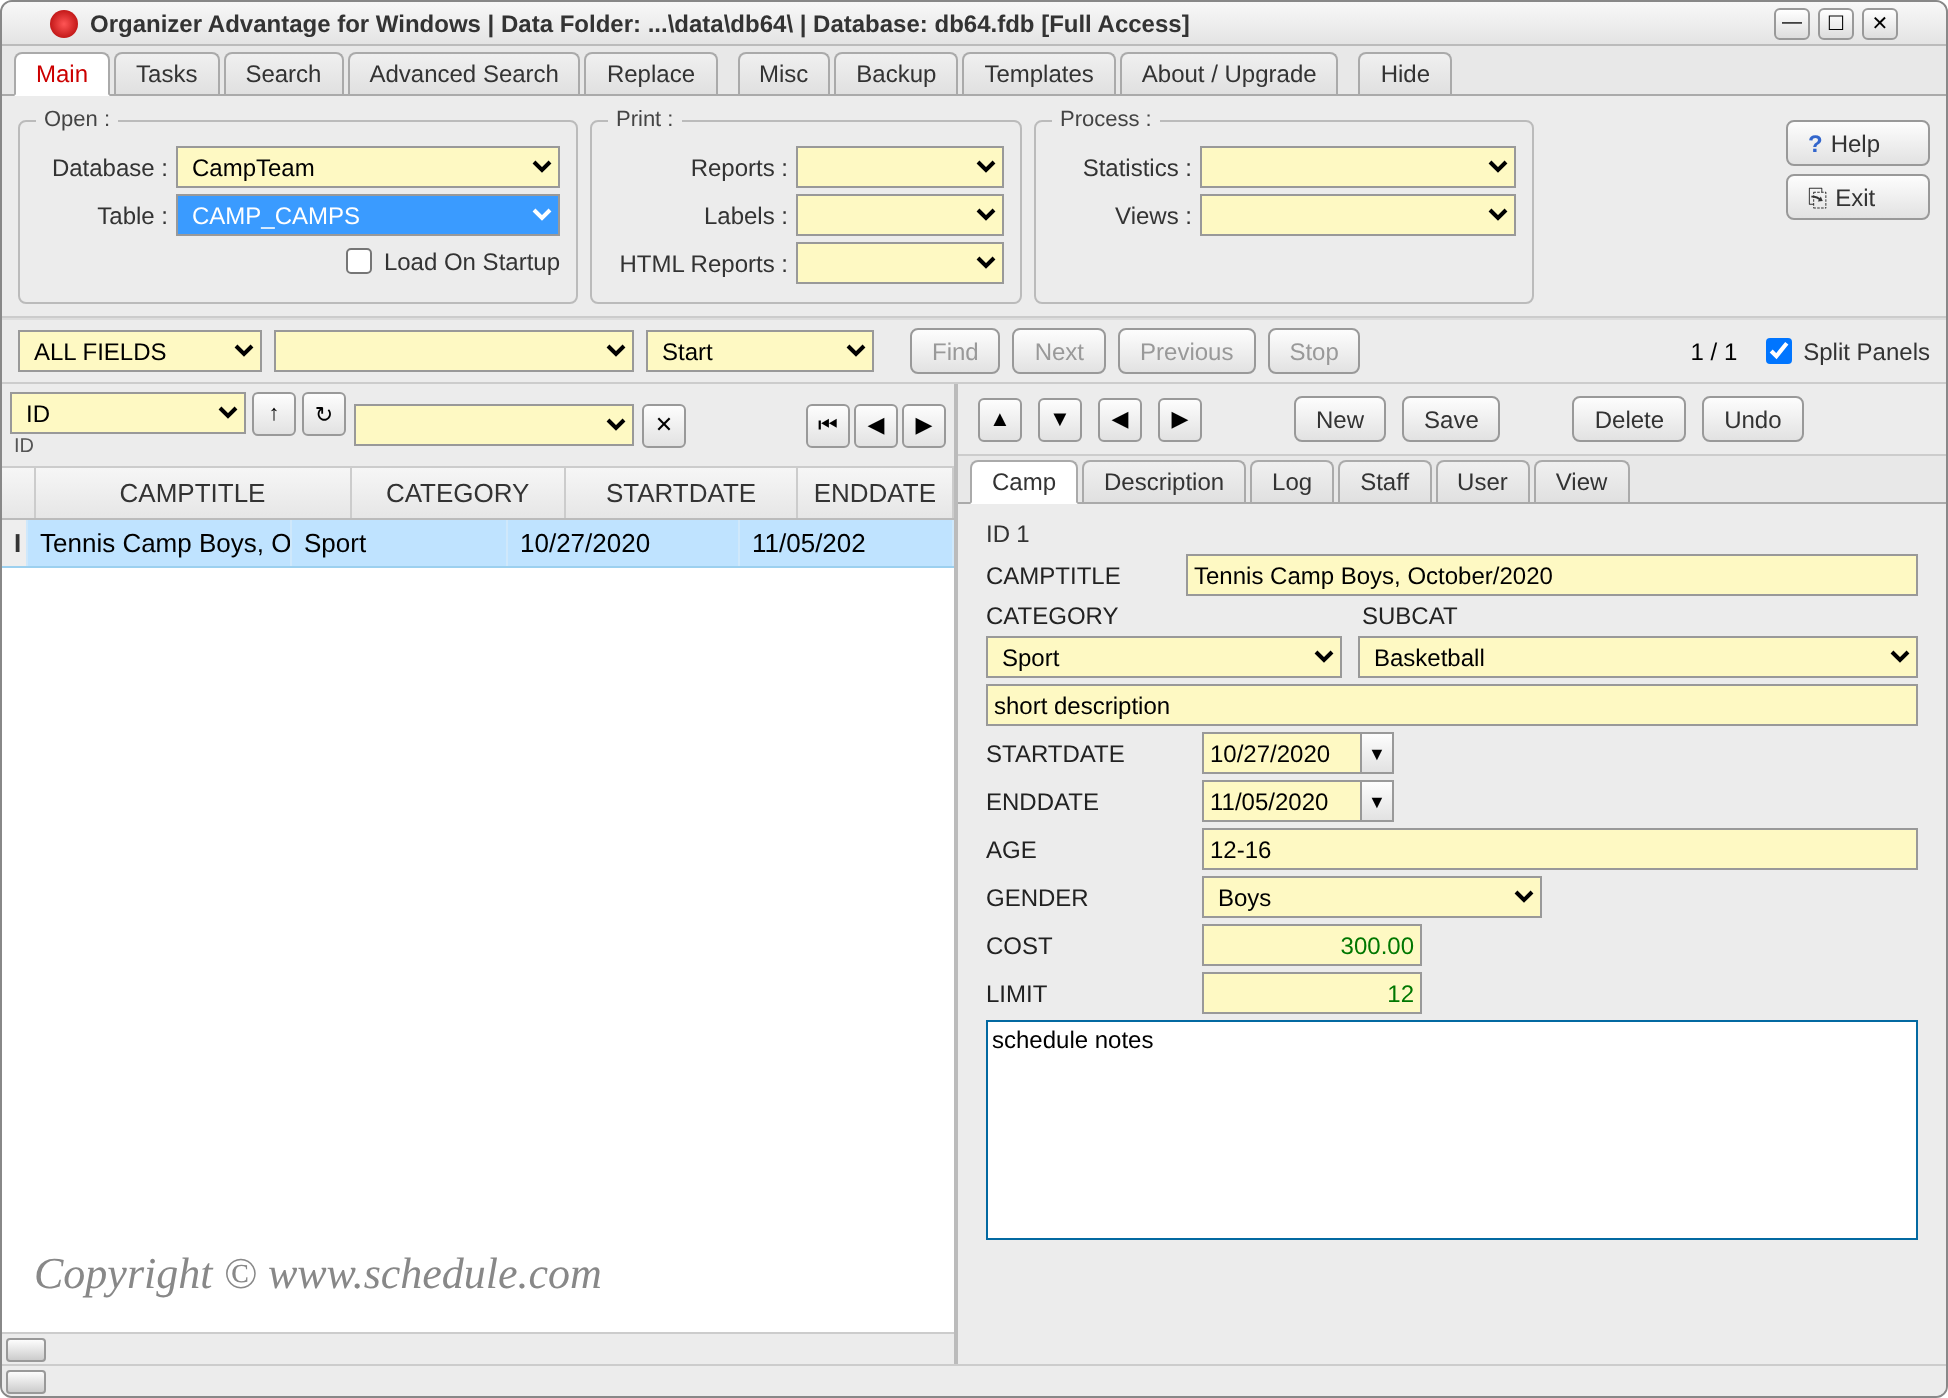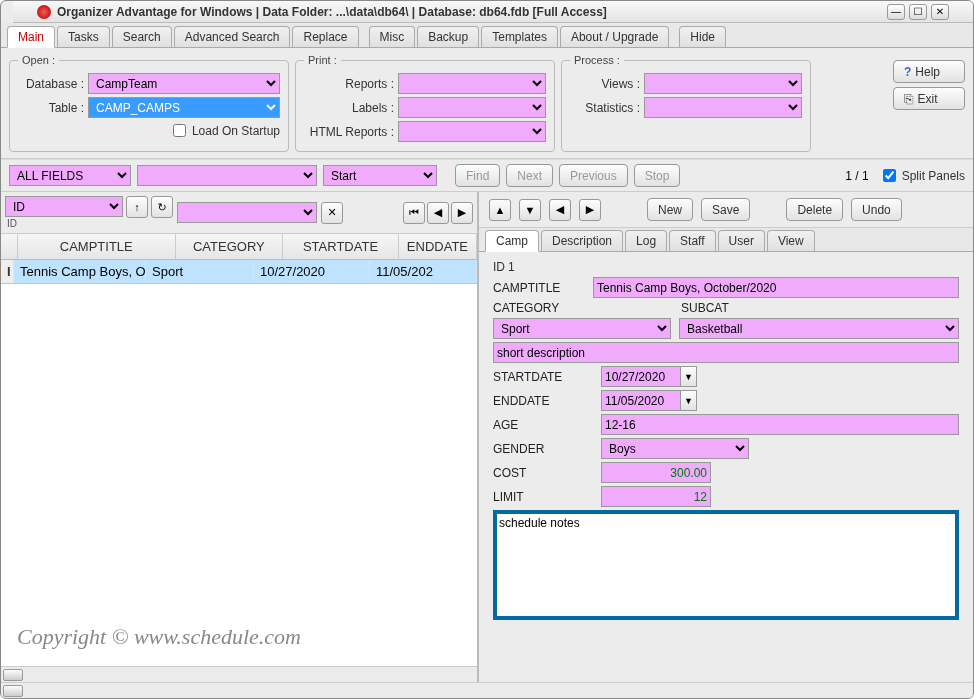--- a/index.html
+++ b/index.html
@@ -1,31 +1,31 @@
 <!DOCTYPE html>
 <html><head>
 <meta charset="utf-8">
 <style>
 * { box-sizing: border-box; font-family: Tahoma, Arial, sans-serif; font-size: 12px; }
 body { margin: 0; background: #fff; }
 .window { width: 974px; height: 699px; border: 1px solid #888; border-radius: 6px; background: #ececec; display: flex; flex-direction: column; overflow: hidden; position: relative; }
-.titlebar { height: 22px; background: linear-gradient(#f8f8f8,#e4e4e4); display: flex; align-items: center; padding: 0 24px; border-bottom: 1px solid #bbb; margin-left: 12px; }
+.titlebar { height: 22px; background: linear-gradient(#f8f8f8,#e4e4e4); display: flex; align-items: center; padding: 0 24px; border-bottom: 1px solid #bbb; }
 .titlebar .app-icon { width: 14px; height: 14px; border-radius: 50%; background: radial-gradient(#f55,#a00); margin-right: 6px; flex-shrink:0; }
 .titlebar .title { font-weight: bold; font-size: 12px; color: #333; white-space: nowrap; overflow: hidden; }
 .titlebar .winbtns { margin-left: auto; display: flex; gap: 4px; }
 .winbtn { width: 18px; height: 16px; border: 1px solid #999; border-radius: 3px; background: linear-gradient(#fff,#ddd); display:flex; align-items:center; justify-content:center; font-size:10px; cursor:pointer; }
 .tabbar { display: flex; background: #e8e8e8; border-bottom: 1px solid #aaa; padding: 3px 6px 0 6px; gap: 2px; }
 .tab { padding: 3px 10px; border: 1px solid #aaa; border-bottom: none; background: linear-gradient(#f0f0f0,#e0e0e0); border-radius: 4px 4px 0 0; color: #333; cursor:pointer; font-size:12px;}
 .tab.active { background: #fff; border-bottom: 1px solid #fff; margin-bottom:-1px; color:#c00; font-weight: normal; }
 .topgrid { display:flex; gap:6px; padding: 2px 4px; background:#fff; border-bottom:1px solid #ccc;}
 fieldset.box { border:1px solid #bbb; border-radius:4px; padding:4px 8px 6px 8px; margin:0; background:#ececec; }
 fieldset.box legend { font-size:11px; color:#444; padding:0 4px; }
 .row { display:flex; align-items:center; gap:4px; margin:3px 0; }
 .lbl { text-align:right; color:#333; font-size:12px; }
-select, input[type=text] { height: 21px; border: 1px solid #999; background:#f0abfc; padding: 1px 3px; font-size:12px; }
+select, input[type=text] { height: 21px; border: 1px solid #999; background:#fef9c3; padding: 1px 3px; font-size:12px; }
 .btn { height:23px; border:1px solid #999; border-radius:4px; background:linear-gradient(#fdfdfd,#e2e2e2); padding:0 10px; cursor:pointer; display:inline-flex; align-items:center; gap:4px; font-size:12px; color:#333;}
 .btn.disabled { color:#999; }
 .toolbar2 { display:flex; align-items:center; gap:6px; padding:4px 8px; background:#ececec; border-top:1px solid #ddd; border-bottom:1px solid #ccc;}
 .splitpane { flex:1; display:flex; overflow:hidden; background:#ececec;}
 .leftpane { width: 478px; display:flex; flex-direction:column; border-right:2px solid #bbb; background:#fff;}
 .rightpane { flex:1; display:flex; flex-direction:column; background:#ececec;}
 .lefttool { display:flex; align-items:center; gap:4px; padding:4px; background:#ececec; border-bottom:1px solid #ccc;}
 .iconbtn { width:22px; height:22px; border:1px solid #999; border-radius:3px; background:linear-gradient(#fdfdfd,#e2e2e2); display:flex; align-items:center; justify-content:center; cursor:pointer; font-size:11px;}
 .grid-head { display:flex; background:linear-gradient(#f6f6f6,#e6e6e6); border-bottom:1px solid #bbb;}
 .grid-head .col { padding:5px 8px; font-weight:normal; color:#333; border-right:1px solid #ccc; font-size:13px;}
@@ -38,21 +38,21 @@
 .form-area { flex:1; padding:8px 14px; background:#ececec; overflow-y:auto;}
 .formrow { display:flex; align-items:center; gap:8px; margin:3px 0;}
 .formlbl { width:120px; text-align:left; font-size:12px; color:#222;}
 .formrow input[type=text], .formrow select, .formrow textarea { font-size:12px;}
 .chk { display:flex; align-items:center; gap:3px; font-size:11px; color:#333;}
 .num-input { text-align:right; color:#070;}
 .sep { width:6px;}
 .datebox { display:flex; align-items:center;}
 .datebox input { width:80px;}
 .dropbtn { width:16px; height:21px; border:1px solid #999; border-left:none; background:linear-gradient(#fdfdfd,#e2e2e2); display:flex; align-items:center; justify-content:center; font-size:9px; cursor:pointer;}
-textarea { resize:none; border:4px solid #0369a1; font-family:inherit;}
+textarea { resize:none; border:1px solid #0369a1; font-family:inherit;}
 .hscroll { height:16px; background:#ececec; border-top:1px solid #ccc; display:flex; align-items:center;}
 .hscroll .thumb { width:20px; height:12px; background:linear-gradient(#fdfdfd,#ccc); border:1px solid #999; border-radius:2px; margin-left:2px;}
 </style>
 </head>
 <body>
 
 <div class="window">
 
   <div class="titlebar">
     <div class="app-icon"></div>
@@ -89,44 +89,44 @@
         <select style="flex:1; background:#3a9bff; color:#fff;"><option>CAMP_CAMPS</option></select>
         </div>
       <div class="row" style="justify-content:flex-end">
         <label class="chk">
             <input type="checkbox" style="">
             <span>Load On Startup</span>
           </label>
       </div>
     </fieldset>
 
-    <fieldset class="box" style="width:260px;">
+    <fieldset class="box" style="width:216px;">
       <legend>Print :</legend>
       <div class="row">
           <span class="lbl" style="width:90px">Reports :</span>
           <select style="flex:1"><option></option></select>
         </div>
       <div class="row">
           <span class="lbl" style="width:90px">Labels :</span>
           <select style="flex:1"><option></option></select>
         </div>
       <div class="row">
           <span class="lbl" style="width:90px">HTML Reports :</span>
           <select style="flex:1"><option></option></select>
         </div>
     </fieldset>
 
     <fieldset class="box" style="width:250px;">
       <legend>Process :</legend>
       <div class="row">
+          <span class="lbl" style="width:70px">Statistics :</span>
+          <select style="flex:1"><option></option></select>
+        </div>
+      <div class="row">
           <span class="lbl" style="width:70px">Views :</span>
-          <select style="flex:1"><option></option></select>
-        </div>
-      <div class="row">
-          <span class="lbl" style="width:70px">Statistics :</span>
           <select style="flex:1"><option></option></select>
         </div>
     </fieldset>
 
     <div style="margin-left:auto; display:flex; flex-direction:column; gap:4px; padding-top:6px;">
       <button class="btn" style="width:72px">
           <span style="color:#36c;font-weight:bold">?</span>
           <span>Help</span>
         </button>
       <button class="btn" style="width:72px">
@@ -259,21 +259,21 @@
               <input type="text" value="11/05/2020" style="">
               <div class="dropbtn">▼</div>
             </div>
         </div>
         <div class="formrow">
           <span class="formlbl" style="width:100px">AGE</span>
           <input type="text" style="flex: 1 1 0%;" value="12-16">
         </div>
         <div class="formrow">
           <span class="formlbl" style="width:100px">GENDER</span>
-          <select style="width:148px"><option>Boys</option></select>
+          <select style="width:170px"><option>Boys</option></select>
         </div>
         <div class="formrow">
           <span class="formlbl" style="width:100px">COST</span>
           <input type="text" class="num-input" style="width: 110px;" value="300.00">
         </div>
         <div class="formrow">
           <span class="formlbl" style="width:100px">LIMIT</span>
           <input type="text" class="num-input" style="width: 110px;" value="12">
         </div>
         <div class="formrow">

